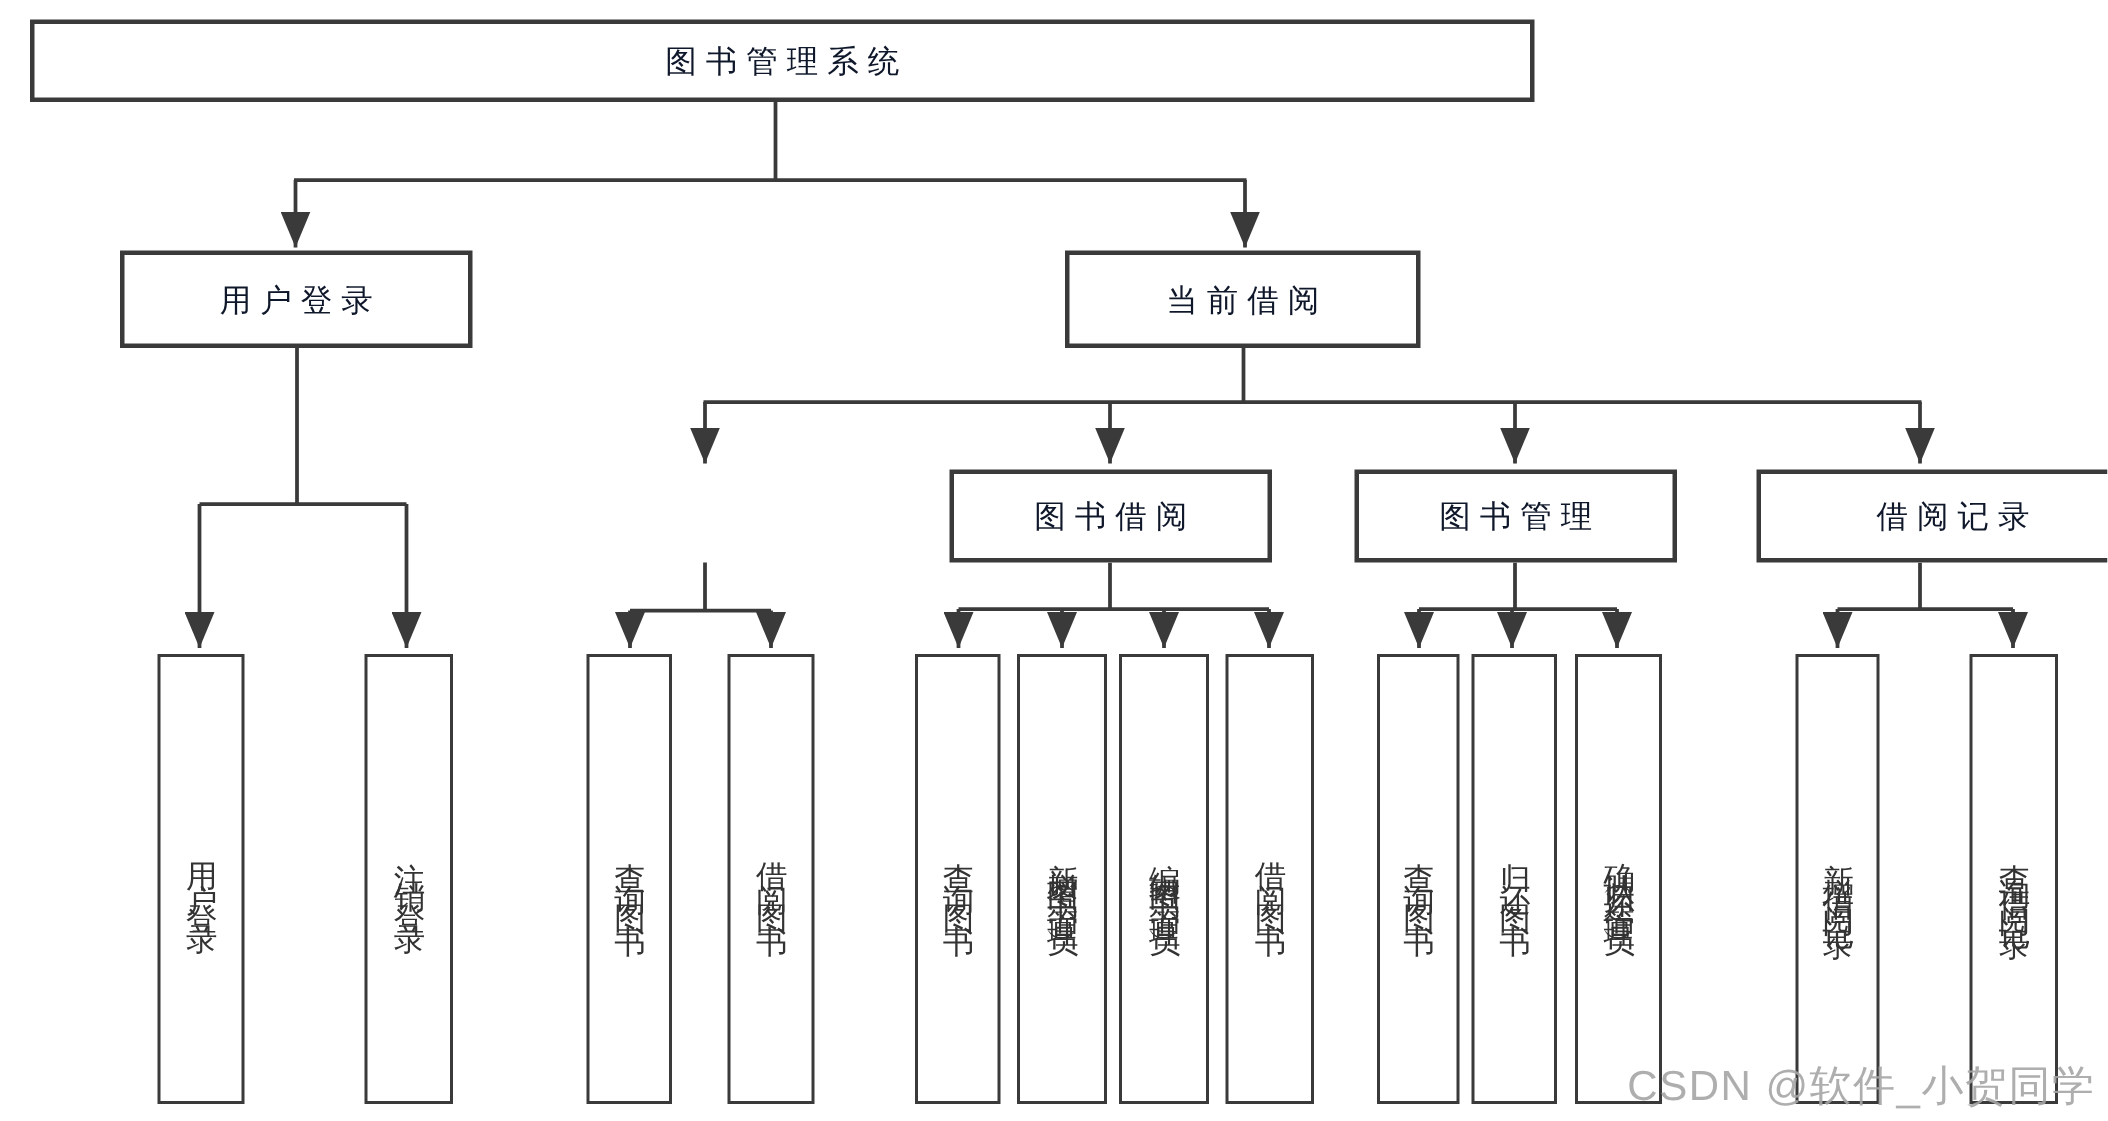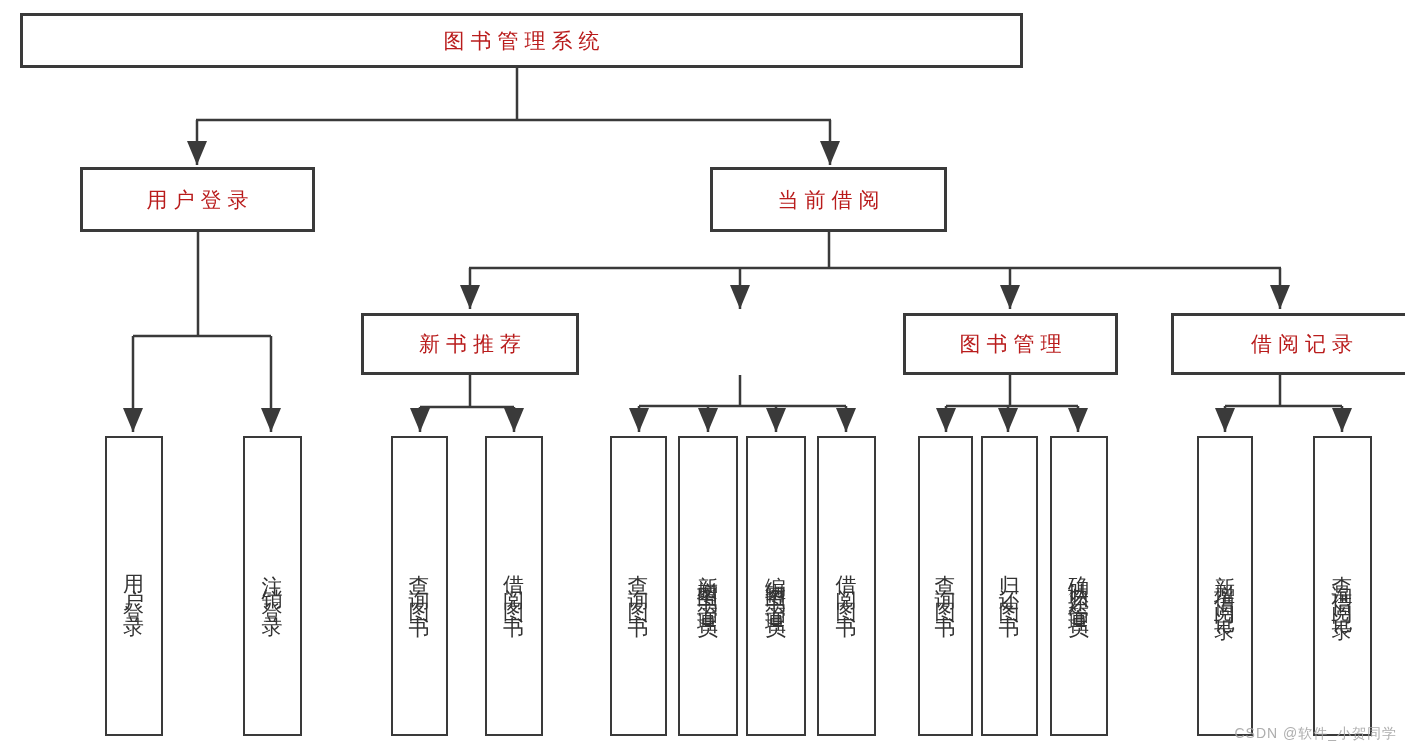--- a/index.html
+++ b/index.html
@@ -32,38 +32,38 @@
     align-items: center;
     justify-content: center;
     z-index: 2;
   }
   .box.leaf { border-width: 2px; }
   .hlabel {
     font-size: 21px;
     letter-spacing: 6px;
     text-indent: 6px;
     white-space: nowrap;
-    color: #b91c1c;
+    color: #0f172a;
   }
   .vlabel {
     writing-mode: vertical-rl;
     text-orientation: mixed;
     font-size: 21px;
     line-height: 1;
     color: #333333;
     white-space: nowrap;
   }
   .vlabel.sp-wide  { letter-spacing: 14px; }
   .vlabel.sp-mid   { letter-spacing: 9px;  }
   .vlabel.sp-tight { letter-spacing: 6px;  }
   .watermark {
     position: absolute;
     right: 8px;
     bottom: 4px;
-    font-size: 14px;
+    font-size: 28px;
     letter-spacing: 1px;
     color: rgba(165,165,165,0.9);
     z-index: 5;
     white-space: nowrap;
   }
 </style>
 </head>
 <body>
 
 <div class="canvas">
@@ -115,22 +115,22 @@
     <span class="hlabel">图书管理系统</span>
   </div>
 
   <div class="box" style="left:80px;top:167px;width:235px;height:65px">
     <span class="hlabel">用户登录</span>
   </div>
   <div class="box" style="left:710px;top:167px;width:237px;height:65px">
     <span class="hlabel">当前借阅</span>
   </div>
 
-  <div class="box" style="left:361px;top:313px;width:218px;height:62px">
-    <span class="hlabel">新书推荐</span>
+  <div class="box" style="left:633px;top:313px;width:215px;height:62px">
+    <span class="hlabel">图书借阅</span>
   </div>
   <div class="box" style="left:903px;top:313px;width:215px;height:62px">
     <span class="hlabel">图书管理</span>
   </div>
   <div class="box" style="left:1171px;top:313px;width:262px;height:62px">
     <span class="hlabel">借阅记录</span>
   </div>
 
   <div class="box leaf" style="left:105px;top:436px;width:58px;height:300px">
     <span class="vlabel sp-wide">用户登录</span>

